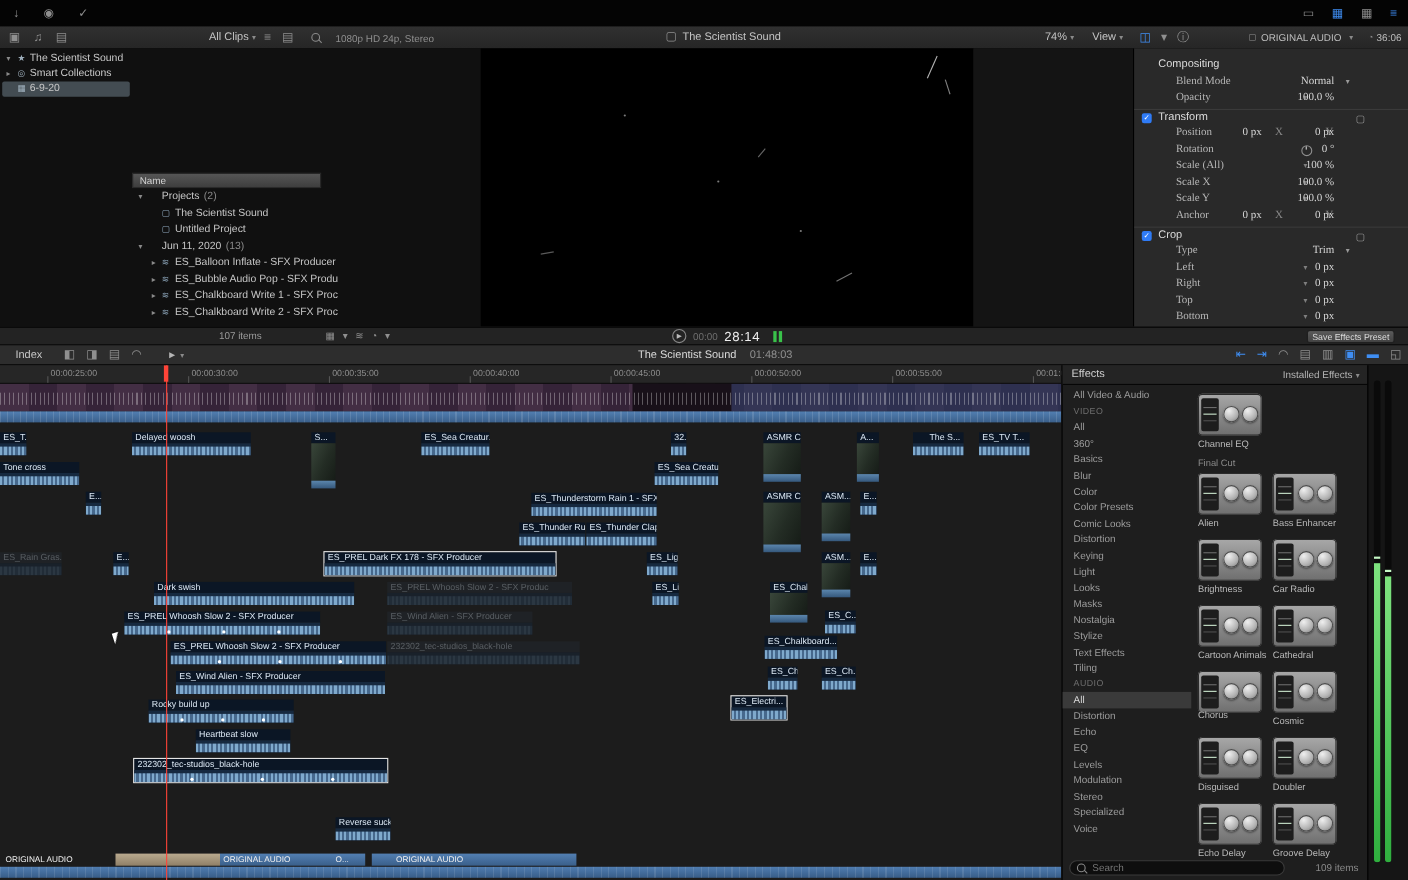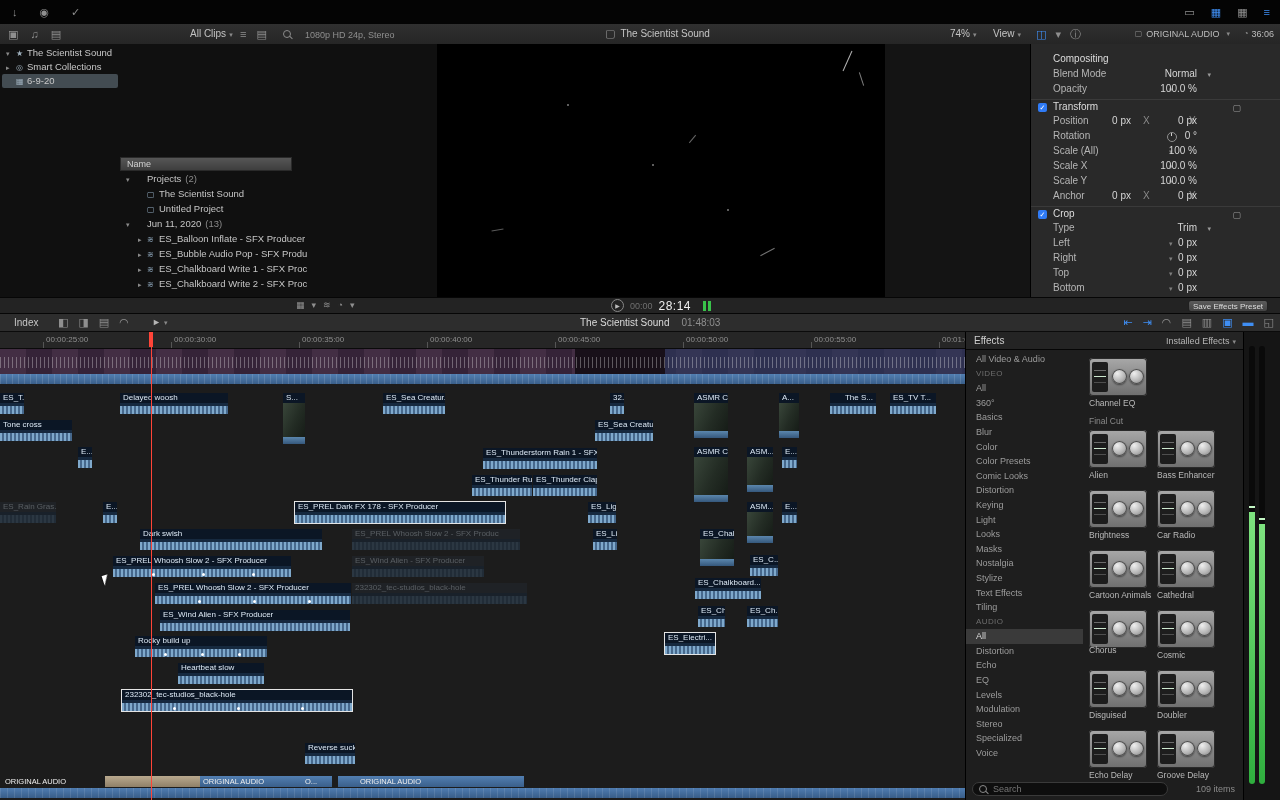--- a/index.html
+++ b/index.html
@@ -44,21 +44,21 @@
   .scratch{position:absolute;background:#fff;width:1px;}
   .speck{position:absolute;width:2px;height:2px;border-radius:50%;background:#cfcfcf;opacity:.6;}
   #gap-panel{position:absolute;left:885px;top:44px;width:145px;height:253px;background:#141414;}
   
   #inspector{position:absolute;left:1030px;top:44px;width:250px;height:253px;background:#292929;border-left:1px solid #000;font-size:10px;overflow:hidden;}
   .insp-header{position:absolute;left:0;width:250px;height:14px;line-height:14px;}
   .insp-header.sep{border-top:1px solid #3a3a3a;}
   .insp-title{position:absolute;left:22px;color:#dcdcdc;}
   .insp-check{position:absolute;left:7px;top:3px;width:9px;height:9px;border-radius:2px;background:#2f7bf6;color:#fff;font-size:7px;line-height:9px;text-align:center;}
   .insp-reset{position:absolute;right:40px;top:1px;color:#9a9a9a;font-size:9px;}
-  .insp-row{position:absolute;left:0;width:212px;height:15px;line-height:15px;}
+  .insp-row{position:absolute;left:16px;width:212px;height:15px;line-height:15px;font-family:Liberation Serif, serif;}
   .insp-label{position:absolute;left:22px;color:#b5b5b5;}
   .insp-val{position:absolute;right:46px;color:#d6d6d6;text-align:right;}
   .insp-chevr{position:absolute;right:32px;top:1px;color:#9a9a9a;font-size:7px;}
   .insp-mark{position:absolute;left:138px;color:#7f7f7f;font-size:7px;top:1px;}
   .insp-dial{position:absolute;left:136px;top:4px;width:8px;height:8px;border:1px solid #8f8f8f;border-radius:50%;}
   .insp-dial::after{content:'';position:absolute;left:3px;top:0;width:1px;height:3px;background:#cfcfcf;}
   .insp-xy{position:absolute;color:#8a8a8a;}
   .insp-xyval{position:absolute;color:#d6d6d6;text-align:right;}
   
   #statusbar{position:absolute;left:0;top:297px;width:1280px;height:17px;background:#232323;border-top:1px solid #060606;border-bottom:1px solid #060606;box-sizing:border-box;}
@@ -302,20 +302,21 @@
         <div class="insp-val">0 px</div>
       </div>
       <div class="insp-row" style="top: 236px;">
         <div class="insp-label">Bottom</div>
         <div class="insp-mark">▾</div>
         <div class="insp-val">0 px</div>
       </div>
     </div>
 
   <div id="statusbar">
+    <div id="browser-status">107 items</div>
     <div id="status-icons">
         <span class="ic">▦</span>
         <span class="ic">▾</span>
         <span class="ic">≋</span>
         <span class="ic">◔</span>
         <span class="ic">▾</span>
       </div>
     <div id="transport">
       <span class="playcirc">▶</span>
       <span class="tc-dim">00:00</span>

